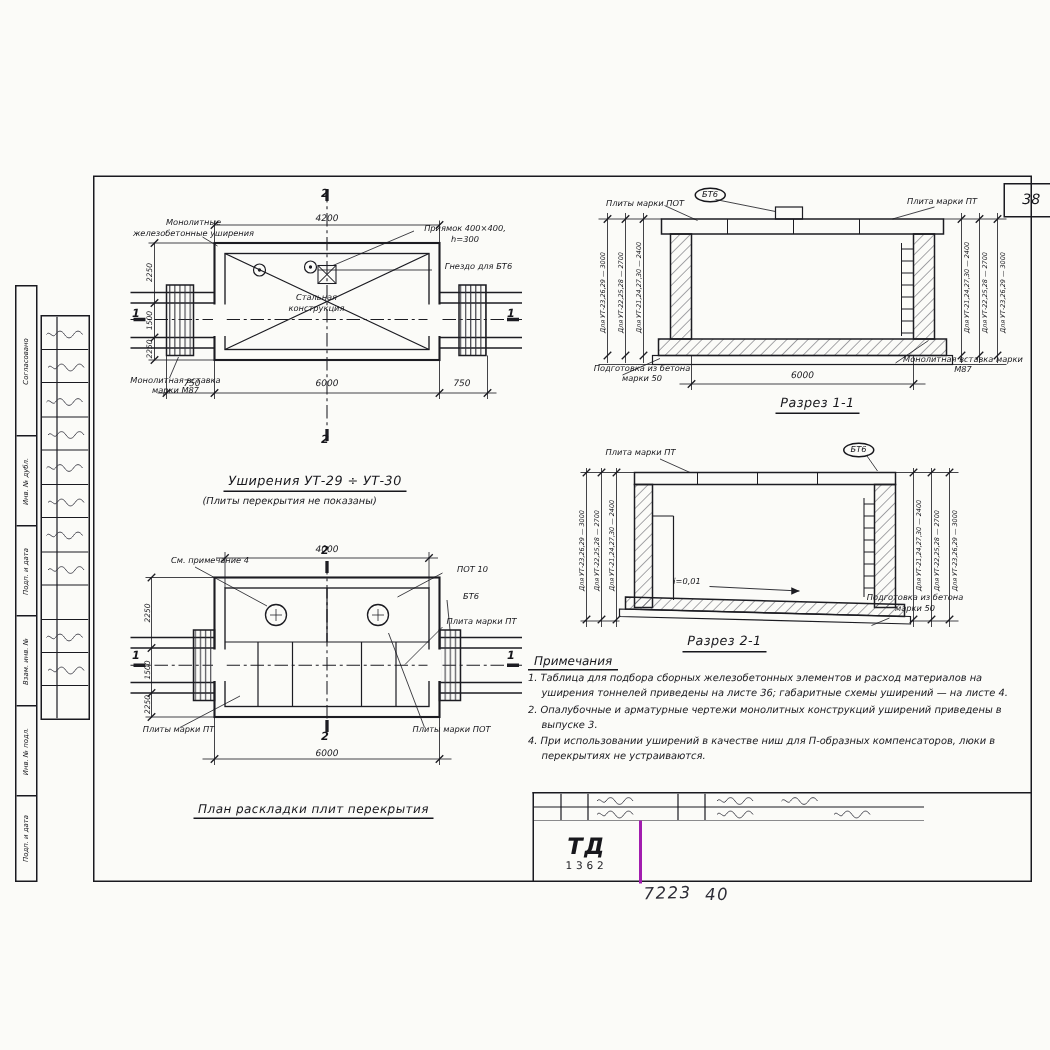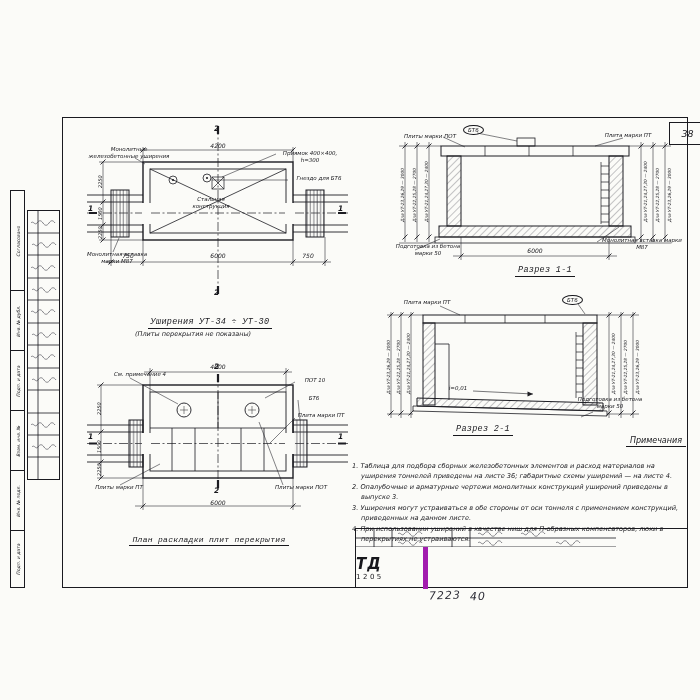--- a/index.html
+++ b/index.html
@@ -12,26 +12,26 @@
           align-items:center;justify-content:center;font-style:italic;font-size:9.5px;}
   svg.draw{position:absolute;}
   .lbl{position:absolute;font-style:italic;font-size:5.5px;line-height:1.2;
        text-align:center;color:#17171c;}
   .dim{position:absolute;font-style:italic;font-size:6px;text-align:center;color:#17171c;}
   .rot{position:absolute;font-style:italic;font-size:5px;white-space:nowrap;
        transform:rotate(-90deg);transform-origin:left top;color:#17171c;}
   .rot.t{font-size:4.3px;}
   .flag{position:absolute;font-style:italic;font-weight:bold;font-size:7.5px;}
   .dtitle{position:absolute;text-align:center;font-style:italic;font-size:8.5px;letter-spacing:.3px;}
-  .dtitle span{border-bottom:.9px solid #17171c;padding:0 3px 1px;font-family:Liberation Mono, monospace;}
+  .dtitle span{border-bottom:.9px solid #17171c;padding:0 3px 1px;}
   .subtitle{position:absolute;text-align:left;font-style:italic;font-size:6.5px;}
   .circ{position:absolute;border:.8px solid #17171c;border-radius:50%;
         padding:1px 4px;font-size:5.5px;font-style:italic;}
   .notes{position:absolute;left:352px;top:436px;width:334px;font-style:italic;}
-  .notes-title{text-align:right;font-size:8px;margin-bottom:17px;}
+  .notes-title{text-align:left;font-size:8px;margin-bottom:3px;}
   .notes-title span{border-bottom:.8px solid #17171c;padding:0 4px 1px;}
   .note-item{font-size:6.6px;line-height:1.45;padding-left:9px;text-indent:-9px;margin-bottom:2px;}
   .mstrip{position:absolute;left:10px;top:190px;width:15px;height:398px;
           border:1px solid #1a1a20;box-sizing:border-box;display:flex;flex-direction:column;}
   .mcell{position:relative;border-bottom:1px solid #1a1a20;box-sizing:border-box;}
   .mcell:last-child{border-bottom:none;}
   .mtext{position:absolute;left:50%;top:50%;transform:translate(-50%,-50%) rotate(-90deg);
          white-space:nowrap;font-size:4.6px;font-style:italic;}
   .mtable{position:absolute;left:27px;top:210px;width:33px;height:270px;
           border:1px solid #1a1a20;box-sizing:border-box;}
@@ -147,21 +147,21 @@
   <div class="dim" style="left:115px;top:252px;width:26px">750</div>
   <div class="dim" style="left:196px;top:252px;width:44px">6000</div>
   <div class="dim" style="left:295px;top:252px;width:26px">750</div>
   <div class="rot" style="left:97px;top:188px">2250</div>
   <div class="rot" style="left:97px;top:220px">1500</div>
   <div class="rot" style="left:97px;top:239px">2250</div>
   <div class="flag" style="left:214px;top:124px">2</div>
   <div class="flag" style="left:214px;top:288px">2</div>
   <div class="flag" style="left:88px;top:204px">1</div>
   <div class="flag" style="left:338px;top:204px">1</div>
-  <div class="dtitle" style="left:135px;top:316px;width:150px"><span>Уширения УТ-34 ÷ УТ-30</span></div>
+  <div class="dtitle" style="left:135px;top:316px;width:150px"><span>Уширения УТ-29 ÷ УТ-30</span></div>
   <div class="subtitle" style="left:135px;top:330px;width:150px">(Плиты перекрытия не показаны)</div>
 
   <svg class="draw" style="left:385px;top:118px" width="300" height="155" viewBox="0 0 300 155">
     <defs>
       <pattern id="hB" width="5" height="5" patternTransform="rotate(45)" patternUnits="userSpaceOnUse">
         <line x1="0" y1="0" x2="0" y2="5" stroke="#3a3a44" stroke-width=".6"></line>
       </pattern>
     </defs>
     <g stroke="#1c1c22" fill="none">
       <rect x="56" y="28" width="188" height="10" stroke-width="1"></rect>
@@ -310,44 +310,43 @@
   <div class="flag" style="left:214px;top:362px">2</div>
   <div class="flag" style="left:214px;top:486px">2</div>
   <div class="flag" style="left:88px;top:432px">1</div>
   <div class="flag" style="left:338px;top:432px">1</div>
   <div class="dtitle" style="left:114px;top:535px;width:190px;font-size:8px"><span>План раскладки плит перекрытия</span></div>
 
   <div class="notes">
     <div class="notes-title"><span>Примечания</span></div>
     <div class="note-item">1. Таблица для подбора сборных железобетонных элементов и расход материалов на уширения тоннелей приведены на листе 36; габаритные схемы уширений — на листе 4.</div>
     <div class="note-item">2. Опалубочные и арматурные чертежи монолитных конструкций уширений приведены в выпуске 3.</div>
-    <div class="note-item">3. Уширения могут устраиваться в обе стороны от оси тоннеля с применением конструкций, приведенных на данном листе.</div>
     <div class="note-item">4. При использовании уширений в качестве ниш для П-образных компенсаторов, люки в перекрытиях не устраиваются.</div>
   </div>
 
   <div class="tb">
     <div class="cell" style="left:0;top:0;width:260px;height:18px">
       <svg width="260" height="18" viewBox="0 0 260 18">
         <defs>
             <path id="sqT" d="M0 0 C2 -3 4 3 6 0 S10 -3 12 0 S16 3 18 0 S22 -3 24 0" stroke="#3a3a44" stroke-width=".6" fill="none"></path>
           </defs>
         <g stroke="#1a1a20" stroke-width=".8" fill="none">
           <path d="M0 9 H260 M0 18 H260 M18 0 V18 M36 0 V18 M96 0 V18 M114 0 V18"></path>
         </g>
         <use href="#sqT" x="42" y="5"></use>
           <use href="#sqT" x="122" y="5"></use>
           <use href="#sqT" x="165" y="5"></use>
         <use href="#sqT" x="42" y="14"></use>
           <use href="#sqT" x="122" y="14"></use>
           <use href="#sqT" x="200" y="14"></use>
       </svg>
     </div>
-    <div class="cell" style="left:0;top:18px;width:72px;height:42px;border-right:5px solid #a21caf;
-         display:flex;flex-direction:column;align-items:flex-start;justify-content:center">
+    <div class="cell" style="left:0;top:18px;width:72px;height:42px;border-right:2px solid #a21caf;
+         display:flex;flex-direction:column;align-items:center;justify-content:center">
       <div style="font-weight:bold;font-style:italic;font-size:15px;letter-spacing:1px">ТД</div>
-      <div style="font-size:7px;letter-spacing:2.5px">1205</div>
+      <div style="font-size:7px;letter-spacing:2.5px">1362</div>
     </div>
   </div>
 
   <div class="hand" style="left:429px;top:589px">7223</div>
   <div class="hand" style="left:470px;top:590px">40</div>
 
 </div>
 
 </body></html>

